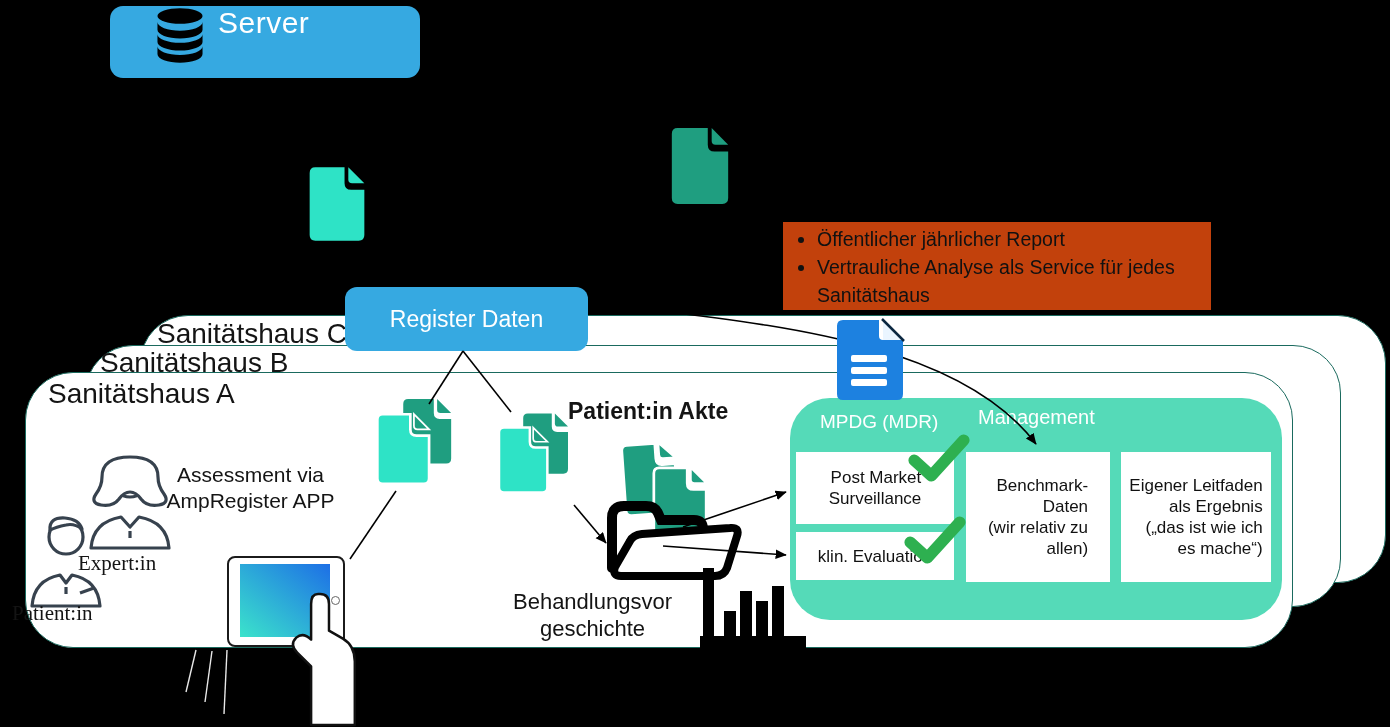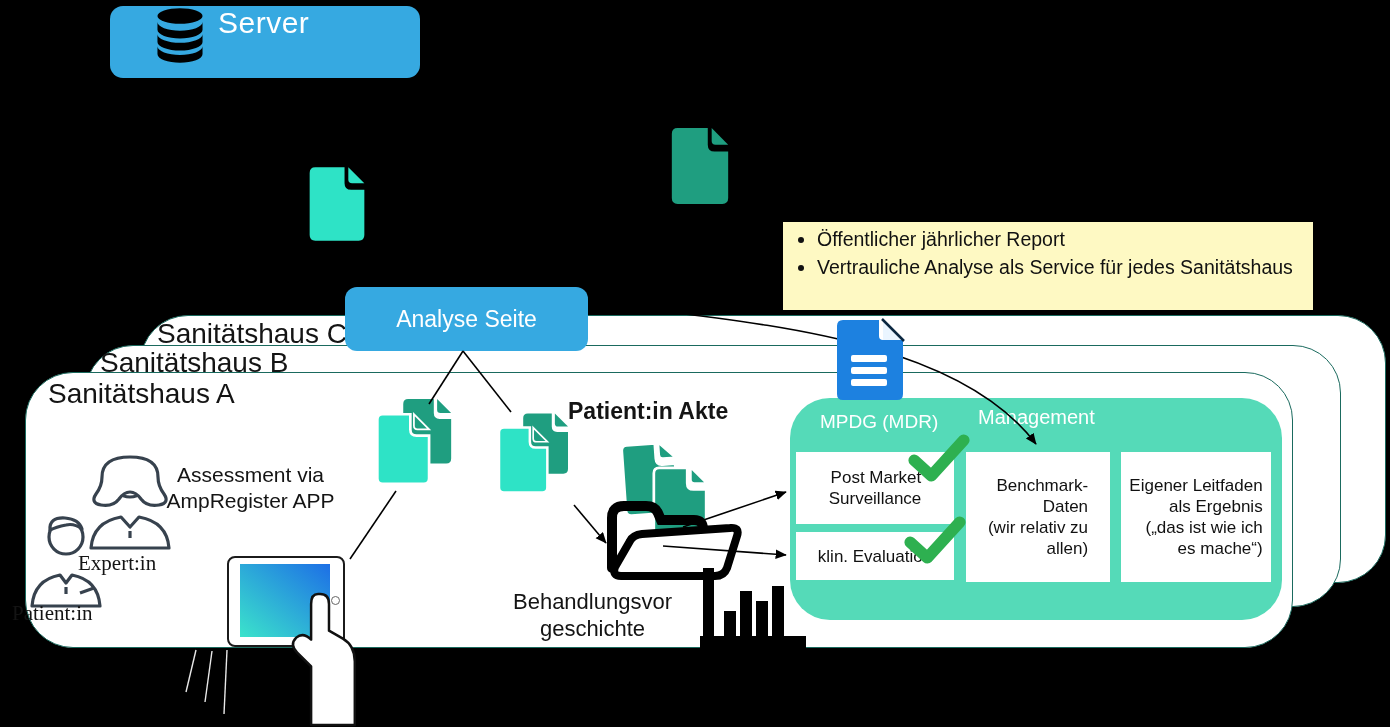--- a/index.html
+++ b/index.html
@@ -8,21 +8,21 @@
   .abs{position:absolute;}
   .pre{white-space:pre-line;}
 
   
   .bluebox{background:#36A9E1;border-radius:13px;display:flex;align-items:flex-start;color:#fff;}
   .server-box{left:110px;top:6px;width:310px;height:72px;}
   .trustee-box{left:578px;top:8px;width:380px;height:66px;}
   .bluebox .lbl{font-size:30px;letter-spacing:.5px;}
 
   
-  .report-note{left:783px;top:222px;width:530px;height:88px;background:#fef9c3;color:#111;
+  .report-note{left:783px;top:222px;width:428px;height:88px;background:#c2410c;color:#111;
                box-sizing:border-box;padding:3px 10px 13px 8px;z-index:2;}
   .report-note ul{margin:0;padding-left:26px;}
   .report-note li{font-size:19.5px;line-height:28px;}
 
   
   .house{background:#fff;border:1.6px solid #1A6A5E;border-radius:48px;box-sizing:border-box;}
   .house-c{left:140px;top:315px;width:1246px;height:268px;z-index:1;}
   .house-b{left:85px;top:345px;width:1256px;height:262px;z-index:2;}
   .house-a{left:25px;top:372px;width:1268px;height:276px;z-index:3;}
   .house-label{position:absolute;color:#141414;font-size:28px;}
@@ -106,21 +106,21 @@
     <span class="house-label">Sanitätshaus C</span>
   </div>
   <div class="abs house house-b">
     <span class="house-label">Sanitätshaus B</span>
   </div>
   <div class="abs house house-a">
     <span class="house-label">Sanitätshaus A</span>
   </div>
 
   <div class="abs register-btn">
-    <span>Analyse Seite</span>
+    <span>Register Daten</span>
   </div>
 
   <svg class="abs content" style="left:84px;top:450px" width="92" height="100" viewBox="0 0 92 100">
     <g fill="#fff" stroke="#37424E" stroke-width="3.2" stroke-linejoin="round">
       <circle cx="46" cy="30" r="17"></circle>
       <path d="M17 55 Q6 53 12 44 Q18 36 18 27 Q18 7 46 7 Q74 7 74 27 Q74 36 80 44 Q86 53 75 55 Q63 57 57 49 Q52 42 46 42 Q40 42 35 49 Q29 57 17 55 Z"></path>
       <path d="M7 98 Q9 72 37 67 L46 77 L55 67 Q83 72 85 98 Z"></path>
       <path d="M46 81 V88" fill="none"></path>
     </g>
   </svg>

